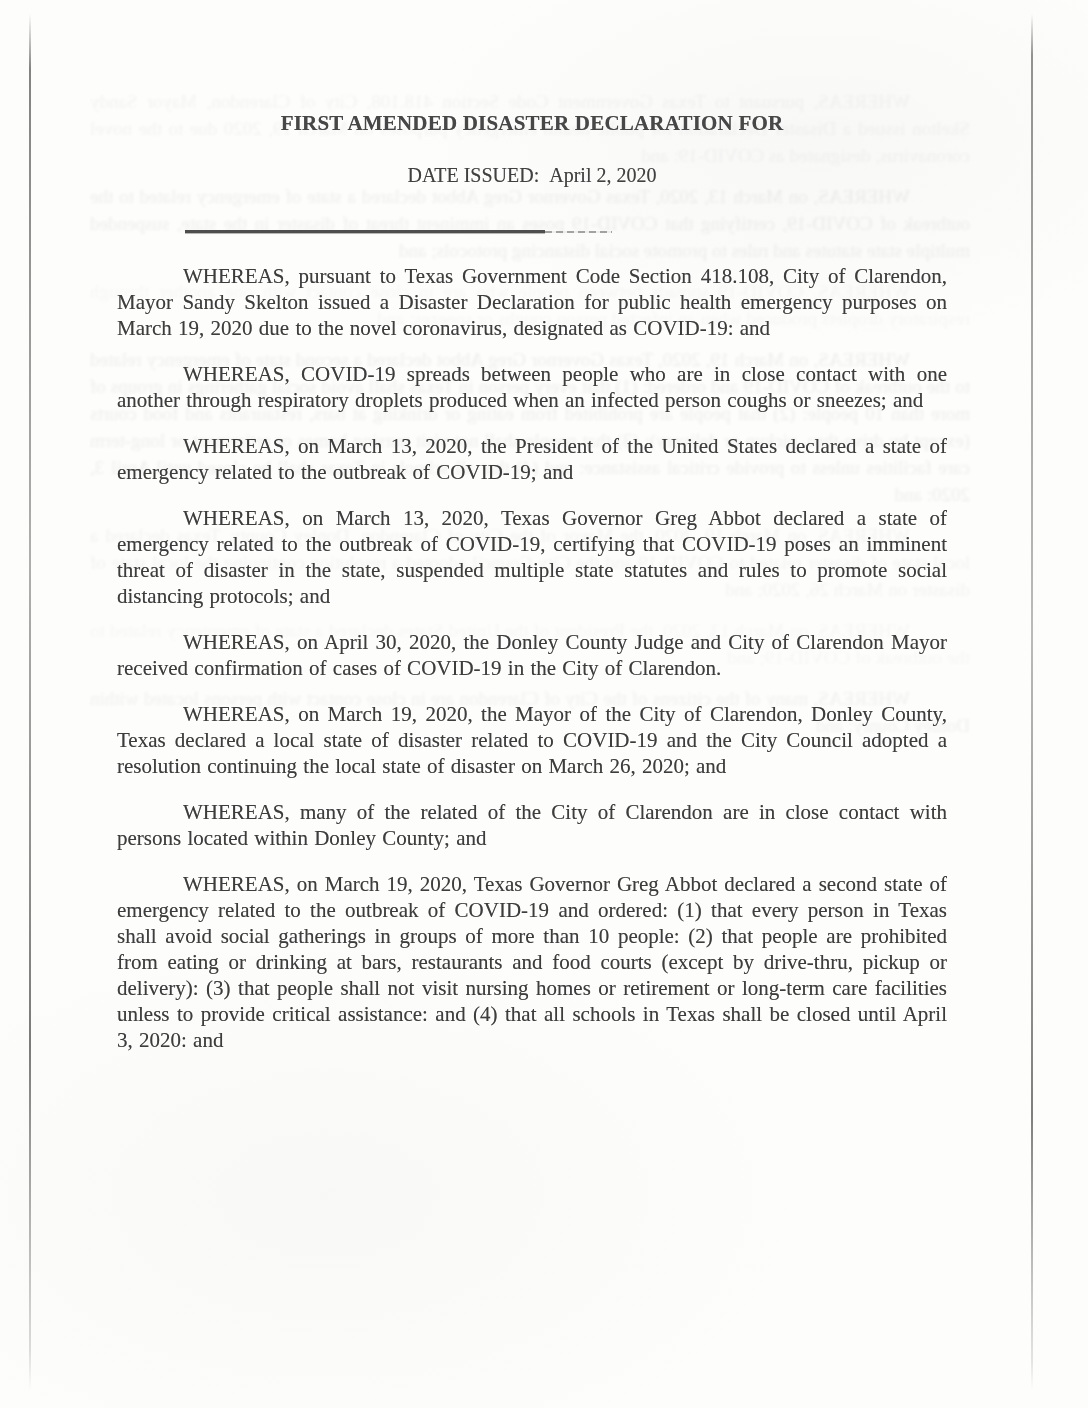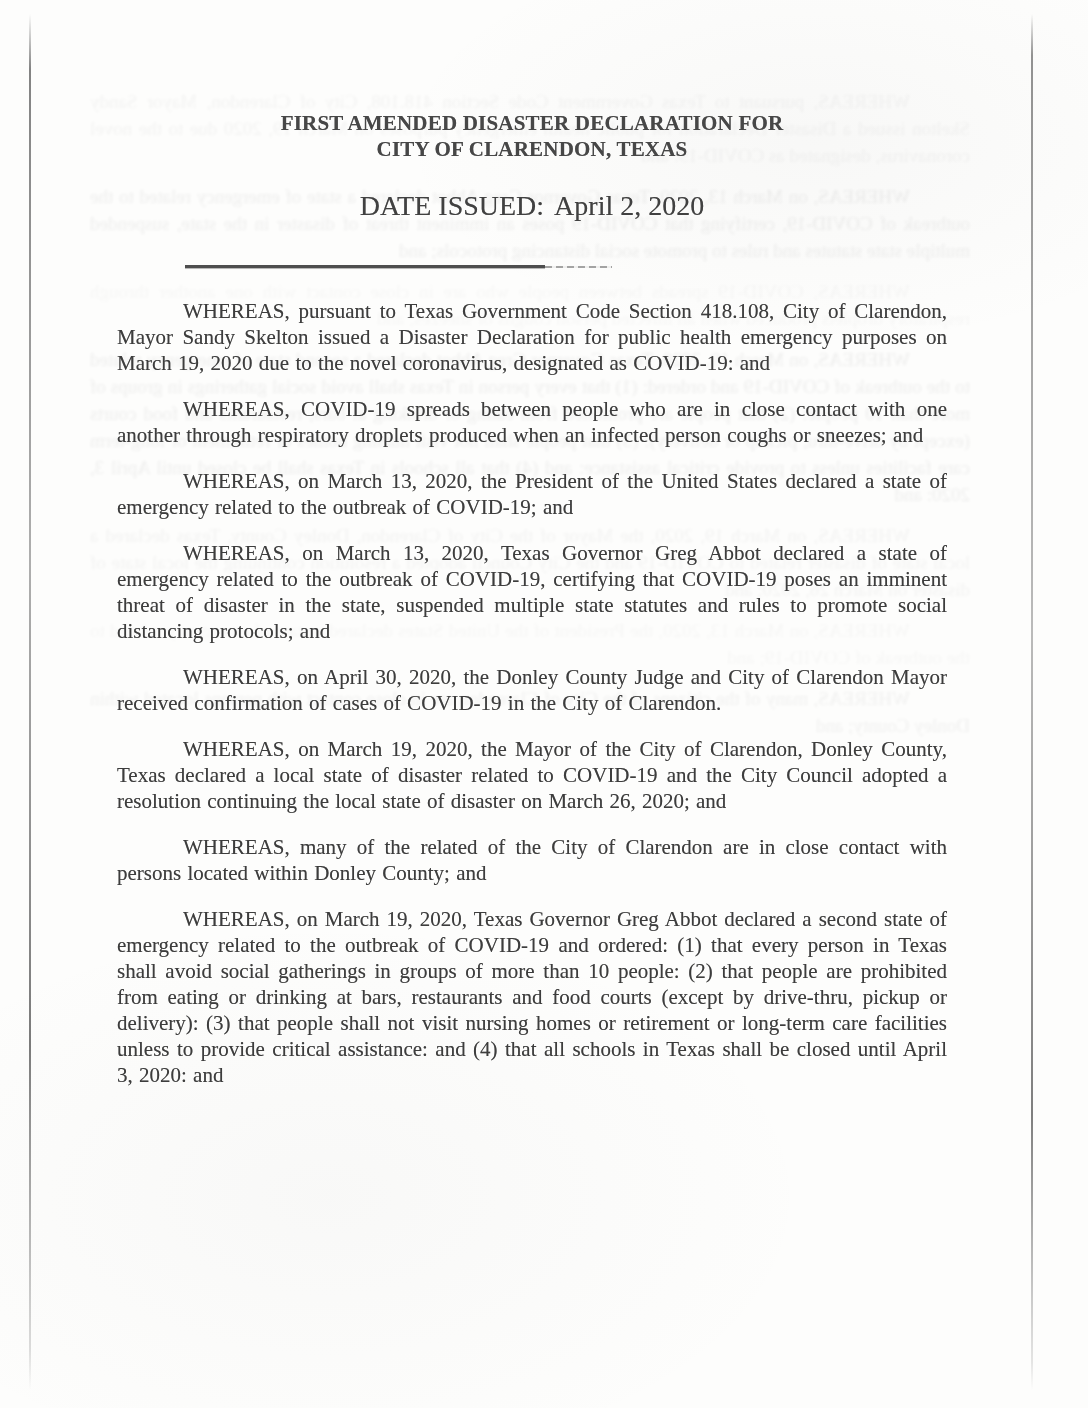--- a/index.html
+++ b/index.html
@@ -66,21 +66,21 @@
     font-size: 21px;
     line-height: 26px;
     color: #474747;
     letter-spacing: 0.2px;
     text-shadow: 0 0 0.6px rgba(70,70,70,0.55);
   }
 
   .date-line {
     margin-top: 28px;
     text-align: center;
-    font-size: 28px;
+    font-size: 20px;
     color: #414141;
     text-shadow: 0 0 0.5px rgba(70,70,70,0.45);
   }
   .date-line .date-value { margin-left: 10px; }
 
   .rule-wrap {
     position: relative;
     margin-top: 43px;
     height: 3px;
   }
@@ -132,21 +132,20 @@
     <p>WHEREAS, many of the citizens of the City of Clarendon are in close contact with persons located within Donley County; and</p>
   </div>
 
   <div class="scan-edge left"></div>
   <div class="scan-edge right"></div>
 
   <div class="content">
 
     <div class="title">
       <div>FIRST AMENDED DISASTER DECLARATION FOR</div>
-      <div>CITY OF CLARENDON, TEXAS</div>
     </div>
 
     <div class="date-line">
       <span>DATE ISSUED:</span><span class="date-value">April 2, 2020</span>
     </div>
 
     <div class="rule-wrap">
       <div class="rule-solid"></div>
       <div class="rule-dashes"></div>
     </div>

